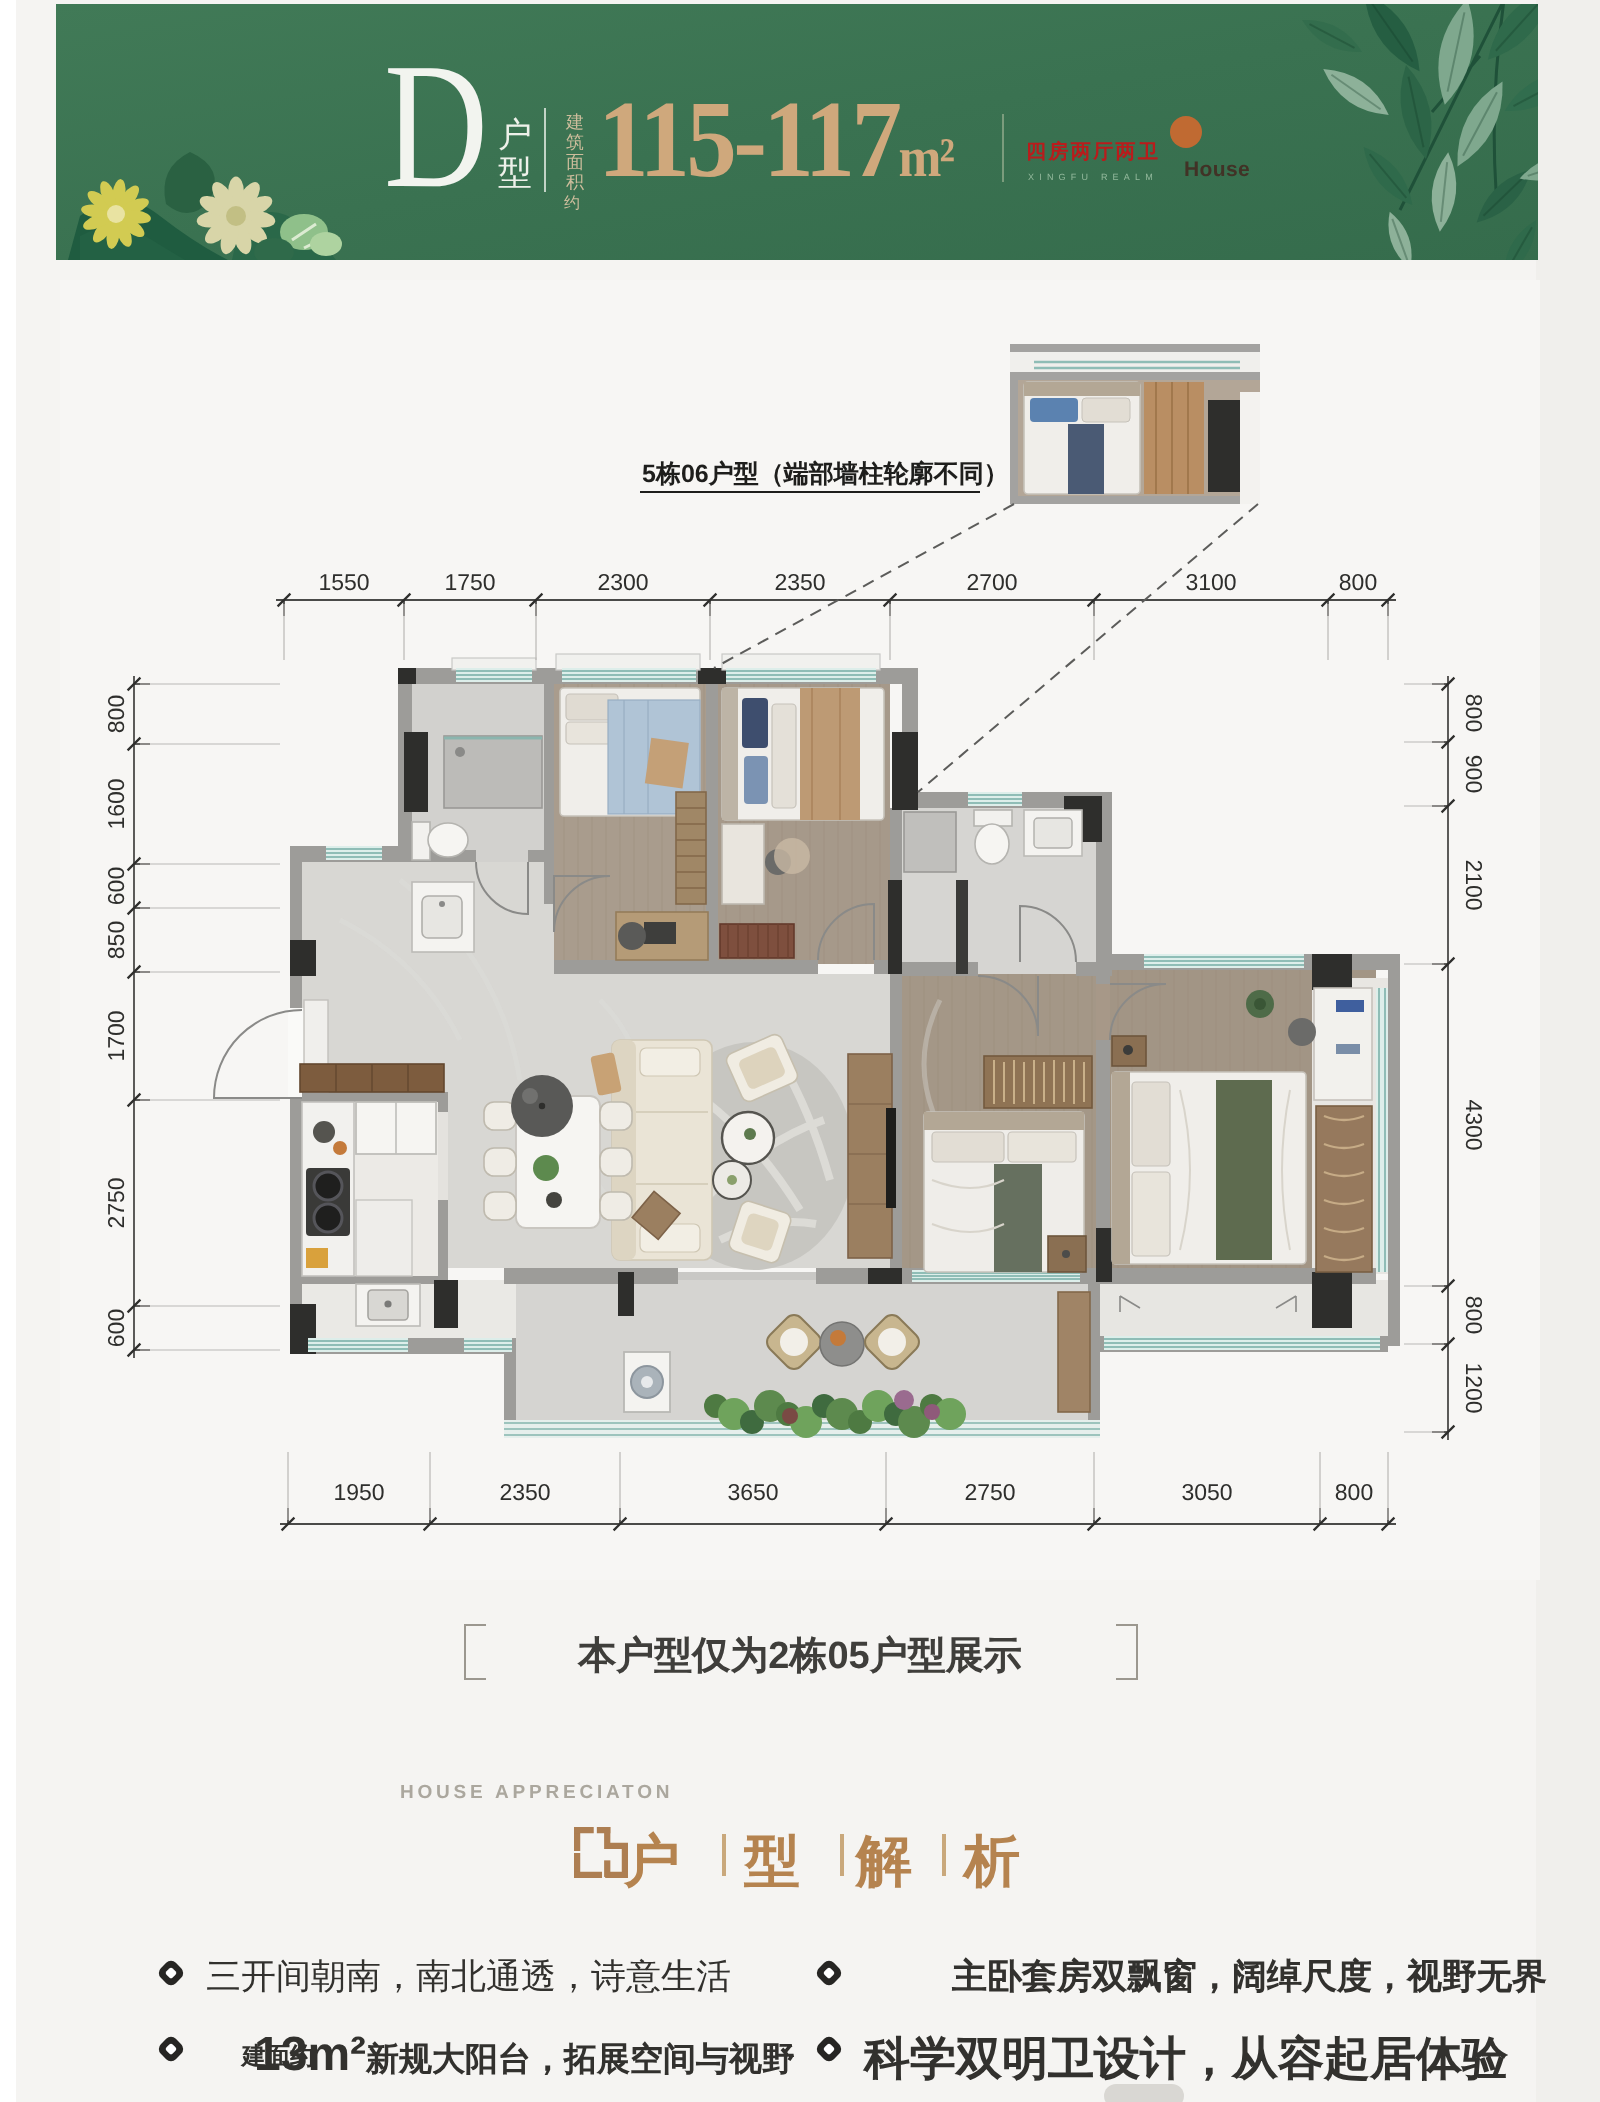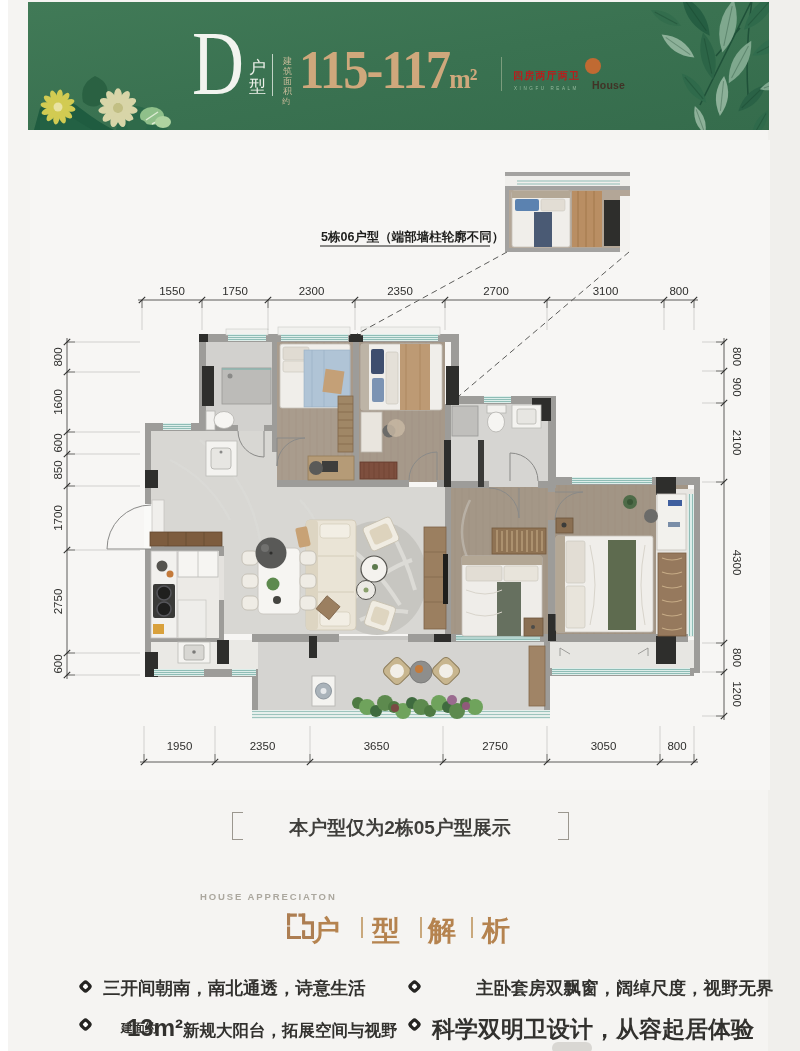--- a/index.html
+++ b/index.html
@@ -698,21 +698,21 @@
 <div class="abs" style="left:471px;top:917px;width:2px;height:21px;background:#c9a87c;"></div>
 
 <div class="abs" style="left:482px;top:912px;width:30px;height:30px;color:#b5834f;font-size:28px;font-weight:bold;">析</div>
 
 <svg class="abs" style="left:78px;top:979px;" width="15" height="15" viewBox="0 0 15 15">
     <g transform="rotate(45 7.5 7.5)">
       <rect x="2.2" y="2.2" width="10.6" height="10.6" rx="3.4" fill="#262523"></rect>
       <rect x="5.3" y="5.3" width="4.4" height="4.4" rx="1.2" fill="#ffffff"></rect>
     </g>
   </svg>
-<div class="abs" style="left:103px;top:976px;width:310px;height:20px;color:#32312e;font-size:17.5px;font-weight:bold;white-space:nowrap;">三开间朝南，南北通透，诗意生活</div>
+<div class="abs" style="left:103px;top:976px;width:310px;height:20px;color:#32312e;font-size:17.5px;font-weight:normal;white-space:nowrap;">三开间朝南，南北通透，诗意生活</div>
 
 <svg class="abs" style="left:407px;top:979px;" width="15" height="15" viewBox="0 0 15 15">
     <g transform="rotate(45 7.5 7.5)">
       <rect x="2.2" y="2.2" width="10.6" height="10.6" rx="3.4" fill="#262523"></rect>
       <rect x="5.3" y="5.3" width="4.4" height="4.4" rx="1.2" fill="#ffffff"></rect>
     </g>
   </svg>
 <div class="abs" style="left:432px;top:976px;width:340px;height:20px;color:#32312e;font-size:17.5px;font-weight:bold;white-space:nowrap;margin-left:44px;">主卧套房双飘窗，阔绰尺度，视野无界</div>
 
 <svg class="abs" style="left:78px;top:1017px;" width="15" height="15" viewBox="0 0 15 15">

